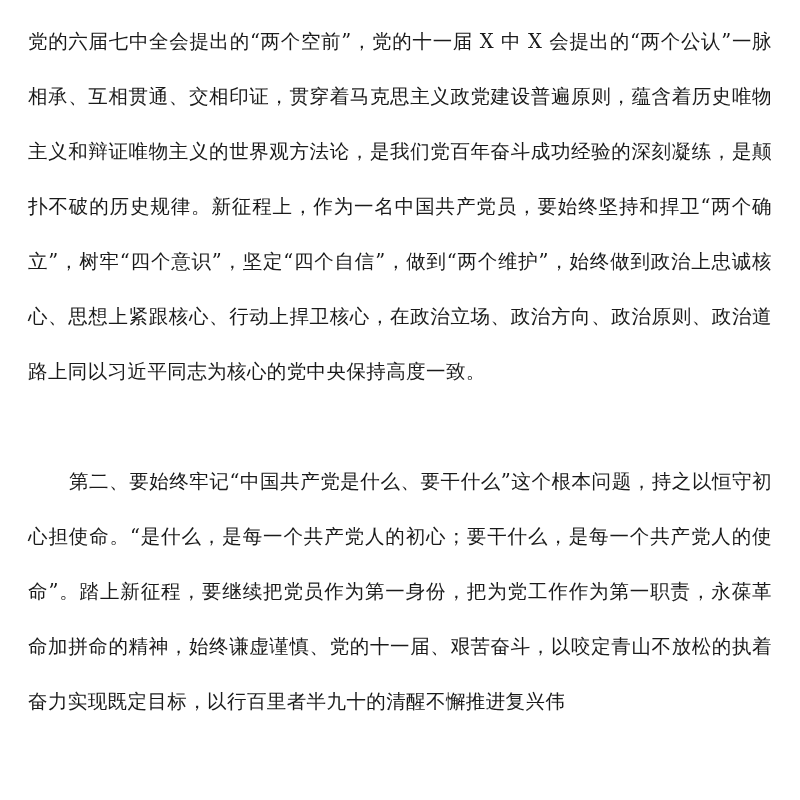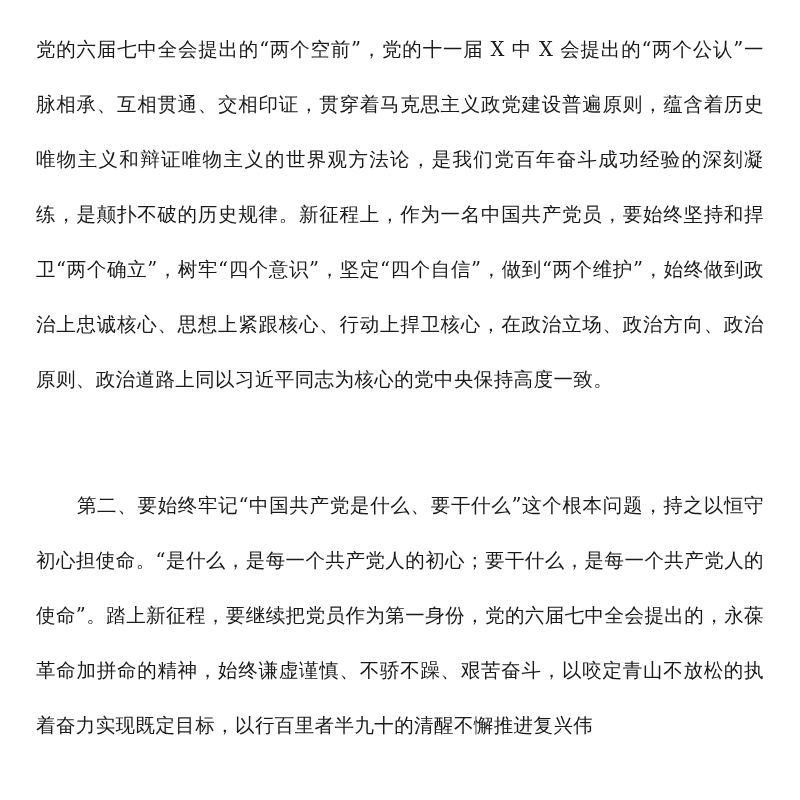--- a/index.html
+++ b/index.html
@@ -22,32 +22,32 @@
   }
   .doc-body {
     color: #1a1a1a;
     font-size: 19.5px;
     line-height: 55px;
     text-align: justify;
     text-justify: inter-ideograph;
     letter-spacing: 0.4px;
   }
   .para {
-    margin: 8px;
+    margin: 0;
     text-indent: 0;
   }
   .para.indent {
     text-indent: 2.1em;
   }
   .spacer {
     height: 55px;
   }
 </style>
 </head>
 <body>
 
 <div id="page">
   <div class="doc-body">
     <p class="para">党的六届七中全会提出的“两个空前”，党的十一届 X 中 X 会提出的“两个公认”一脉相承、互相贯通、交相印证，贯穿着马克思主义政党建设普遍原则，蕴含着历史唯物主义和辩证唯物主义的世界观方法论，是我们党百年奋斗成功经验的深刻凝练，是颠扑不破的历史规律。新征程上，作为一名中国共产党员，要始终坚持和捍卫“两个确立”，树牢“四个意识”，坚定“四个自信”，做到“两个维护”，始终做到政治上忠诚核心、思想上紧跟核心、行动上捍卫核心，在政治立场、政治方向、政治原则、政治道路上同以习近平同志为核心的党中央保持高度一致。</p>
     <div class="spacer"></div>
-    <p class="para indent">第二、要始终牢记“中国共产党是什么、要干什么”这个根本问题，持之以恒守初心担使命。“是什么，是每一个共产党人的初心；要干什么，是每一个共产党人的使命”。踏上新征程，要继续把党员作为第一身份，党的六届七中全会提出的，永葆革命加拼命的精神，始终谦虚谨慎、不骄不躁、艰苦奋斗，以咬定青山不放松的执着奋力实现既定目标，以行百里者半九十的清醒不懈推进复兴伟</p>
+    <p class="para indent">第二、要始终牢记“中国共产党是什么、要干什么”这个根本问题，持之以恒守初心担使命。“是什么，是每一个共产党人的初心；要干什么，是每一个共产党人的使命”。踏上新征程，要继续把党员作为第一身份，把为党工作作为第一职责，永葆革命加拼命的精神，始终谦虚谨慎、党的十一届、艰苦奋斗，以咬定青山不放松的执着奋力实现既定目标，以行百里者半九十的清醒不懈推进复兴伟</p>
   </div>
 </div>
 
 </body></html>

